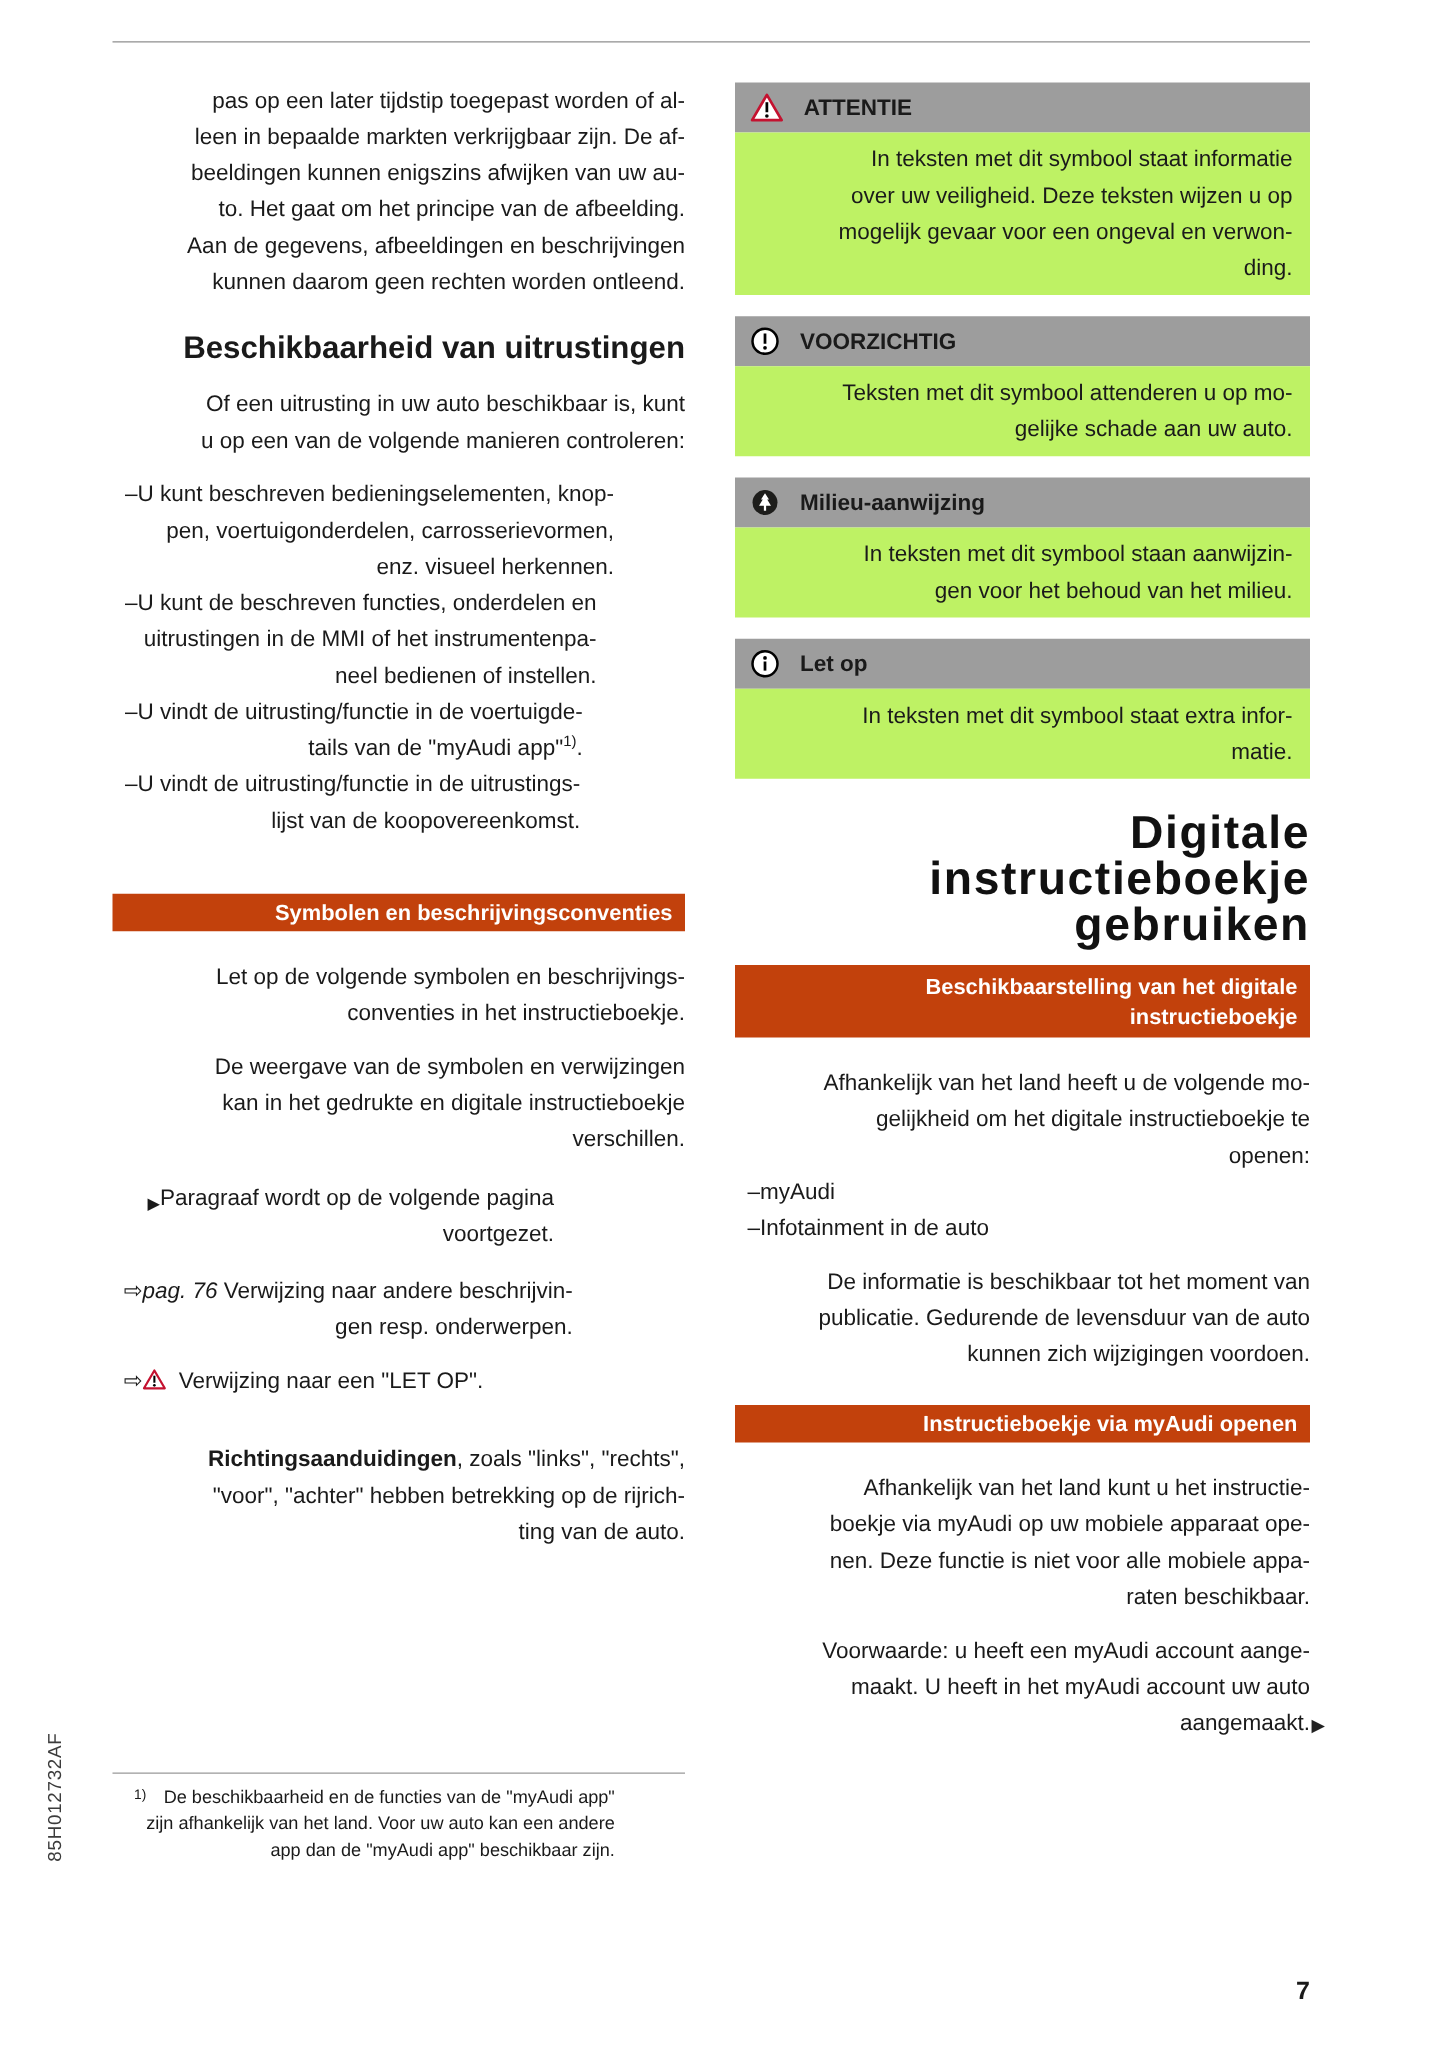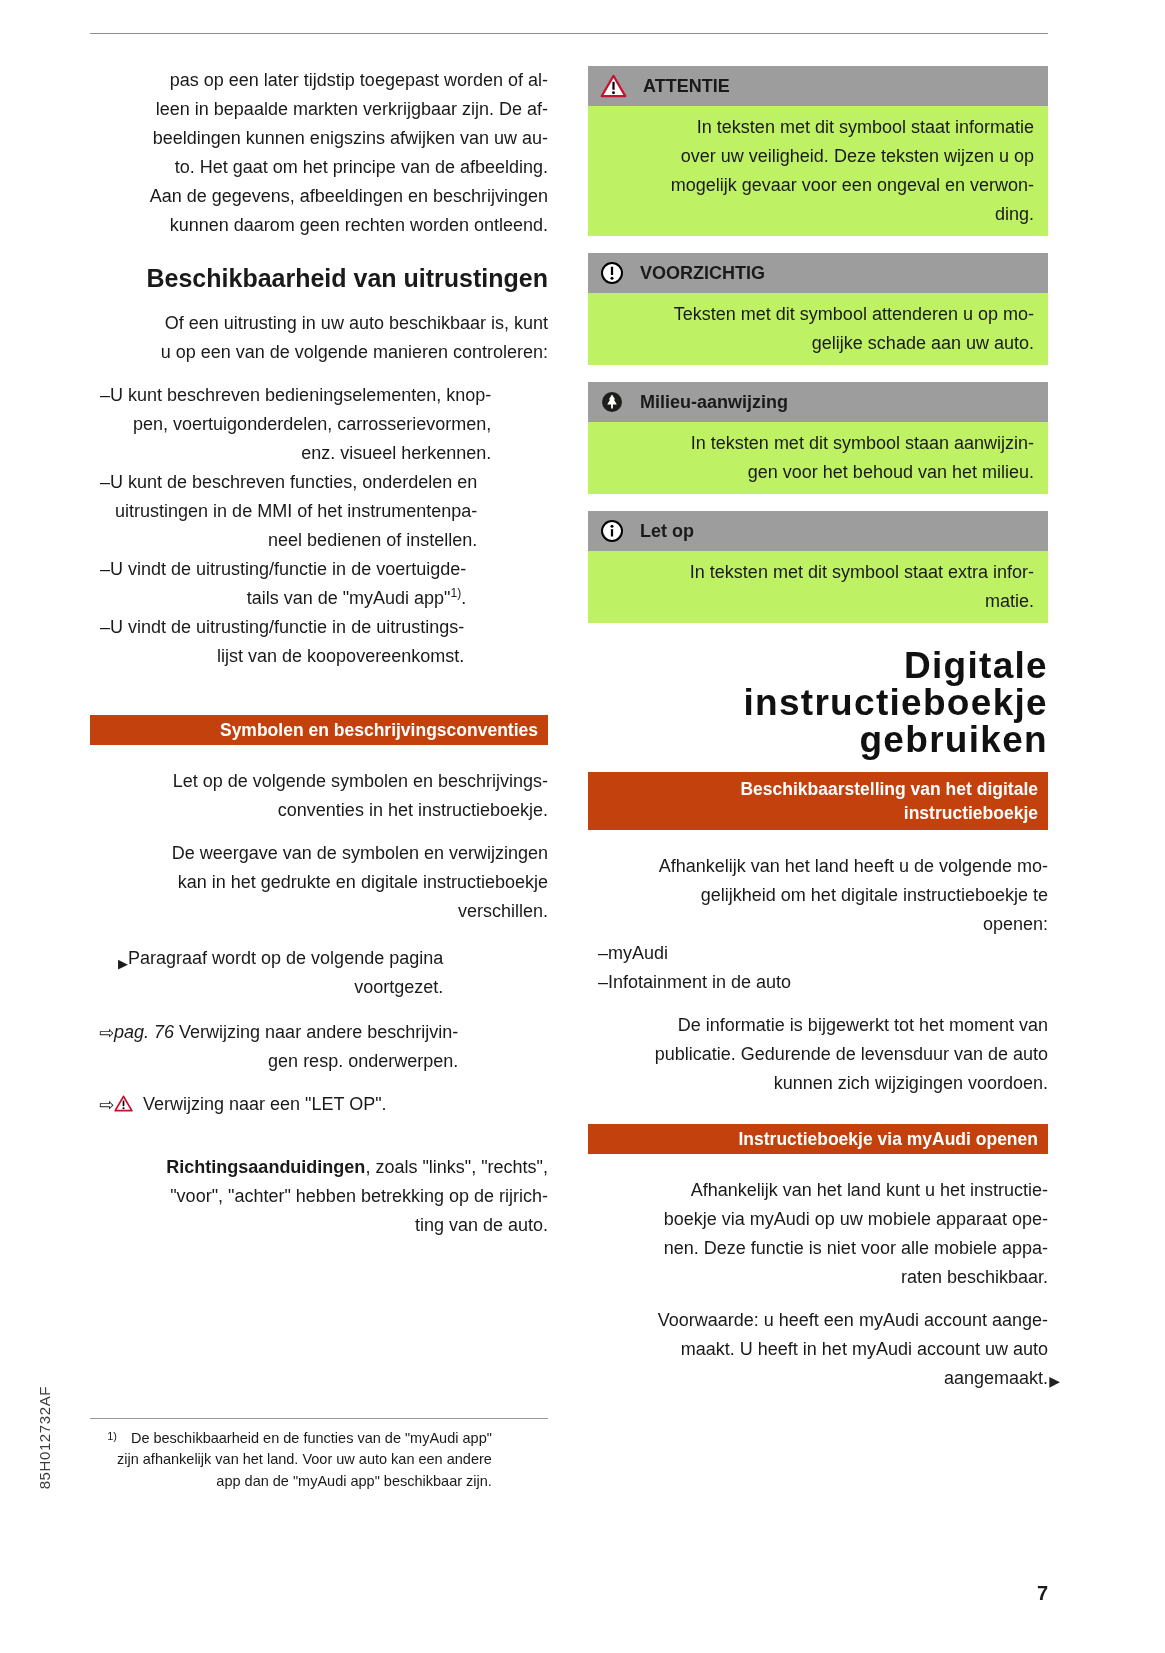--- a/index.html
+++ b/index.html
@@ -277,21 +277,21 @@
         <div class="dash-item">
           <span class="dash">–</span>
           <span class="dash-text">myAudi</span>
         </div>
         <div class="dash-item">
           <span class="dash">–</span>
           <span class="dash-text">Infotainment in de auto</span>
         </div>
       </div>
 
-      <p class="body">De informatie is bijgewerkt tot het moment van
+      <p class="body">De informatie is beschikbaar tot het moment van
 publicatie. Gedurende de levensduur van de auto
 kunnen zich wijzigingen voordoen.</p>
 
       <div class="banner banner-myaudi">Instructieboekje via myAudi openen</div>
 
       <p class="body">Afhankelijk van het land kunt u het instructie-
 boekje via myAudi op uw mobiele apparaat ope-
 nen. Deze functie is niet voor alle mobiele appa-
 raten beschikbaar.</p>
 

